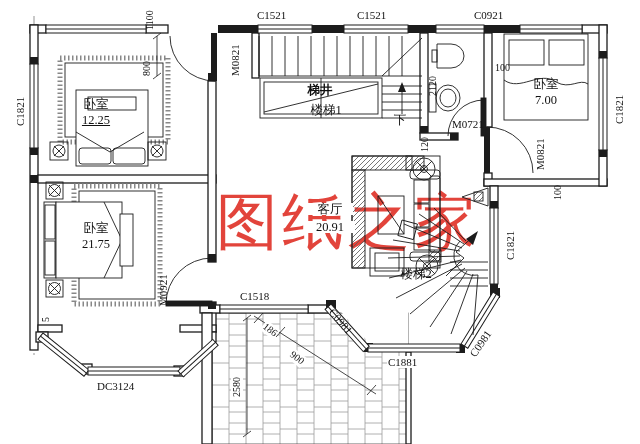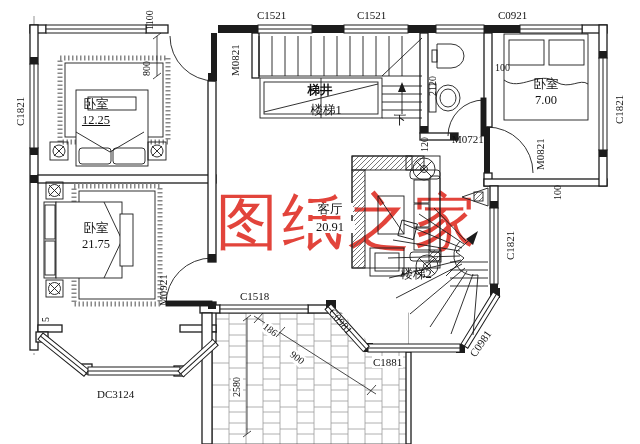--- a/index.html
+++ b/index.html
@@ -362,25 +362,25 @@
       <line x1="243" y1="437" x2="251" y2="431"></line>
     </g>
   </svg>
 
   <div class="lbl rot" style="left:14px;top:126px;">C1821</div>
   <div class="lbl sm rot" style="left:144px;top:30px;">1100</div>
   <div class="lbl sm rot" style="left:141px;top:76px;">800</div>
   <div class="lbl rot" style="left:229px;top:76px;">M0821</div>
   <div class="lbl" style="left:257px;top:9px;">C1521</div>
   <div class="lbl" style="left:357px;top:9px;">C1521</div>
-  <div class="lbl" style="left:453px;top:9px;padding-left:45px;">C0921</div>
+  <div class="lbl" style="left:429px;top:9px;padding-left:45px;">C0921</div>
   <div class="lbl rot" style="left:613px;top:124px;">C1821</div>
   <div class="lbl sm rot" style="left:427px;top:96px;">2120</div>
   <div class="lbl sm rot" style="left:419px;top:152px;">120</div>
-  <div class="lbl" style="left:452px;top:133px;">M0721</div>
+  <div class="lbl" style="left:452px;top:118px;">M0721</div>
   <div class="lbl sm" style="left:495px;top:62px;">100</div>
   <div class="lbl rot" style="left:534px;top:170px;">M0821</div>
   <div class="lbl sm rot" style="left:552px;top:200px;">100</div>
   <div class="lbl rot" style="left:504px;top:260px;">C1821</div>
   <div class="lbl rot" style="left:157px;top:306px;">M0921</div>
   <div class="lbl sm rot" style="left:40px;top:322px;">5</div>
 
   <div class="lbl cn" style="left:74px;top:98px;width:44px;">卧室</div>
   <div class="lbl cn" style="left:70px;top:114px;width:52px;text-decoration:underline;">12.25</div>
   <div class="lbl cn" style="left:74px;top:222px;width:44px;">卧室</div>
@@ -388,21 +388,21 @@
   <div class="lbl cn" style="left:524px;top:78px;width:44px;">卧室</div>
   <div class="lbl cn" style="left:524px;top:94px;width:44px;">7.00</div>
   <div class="lbl cn bg" style="left:307px;top:203px;width:44px;">客厅</div>
   <div class="lbl cn bg" style="left:305px;top:221px;width:48px;">20.91</div>
   <div class="lbl cn" style="left:298px;top:84px;width:44px;font-weight:bold;">梯井</div>
   <div class="lbl cn" style="left:302px;top:104px;width:48px;">楼梯1</div>
   <div class="lbl cn" style="left:391px;top:114px;width:18px;">下</div>
   <div class="lbl cn" style="left:392px;top:268px;width:48px;">楼梯2</div>
 
   <div class="lbl" style="left:240px;top:290px;text-align:center;">C1518</div>
-  <div class="lbl bg" style="left:372px;top:356px;">C1881</div>
-  <div class="lbl" style="left:97px;top:388px;">DC3124</div>
+  <div class="lbl bg" style="left:387px;top:356px;">C1881</div>
+  <div class="lbl" style="left:97px;top:380px;">DC3124</div>
   <div class="lbl sm rot bg" style="left:231px;top:398px;">2580</div>
   <div class="lbl sm r38" style="left:267px;top:320px;">186</div>
   <div class="lbl sm r38" style="left:294px;top:348px;">900</div>
   <div class="lbl r50" style="left:336px;top:306px;">C0981</div>
   <div class="lbl rn55" style="left:467px;top:352px;">C0981</div>
 
 </div>
 
 </body></html>

